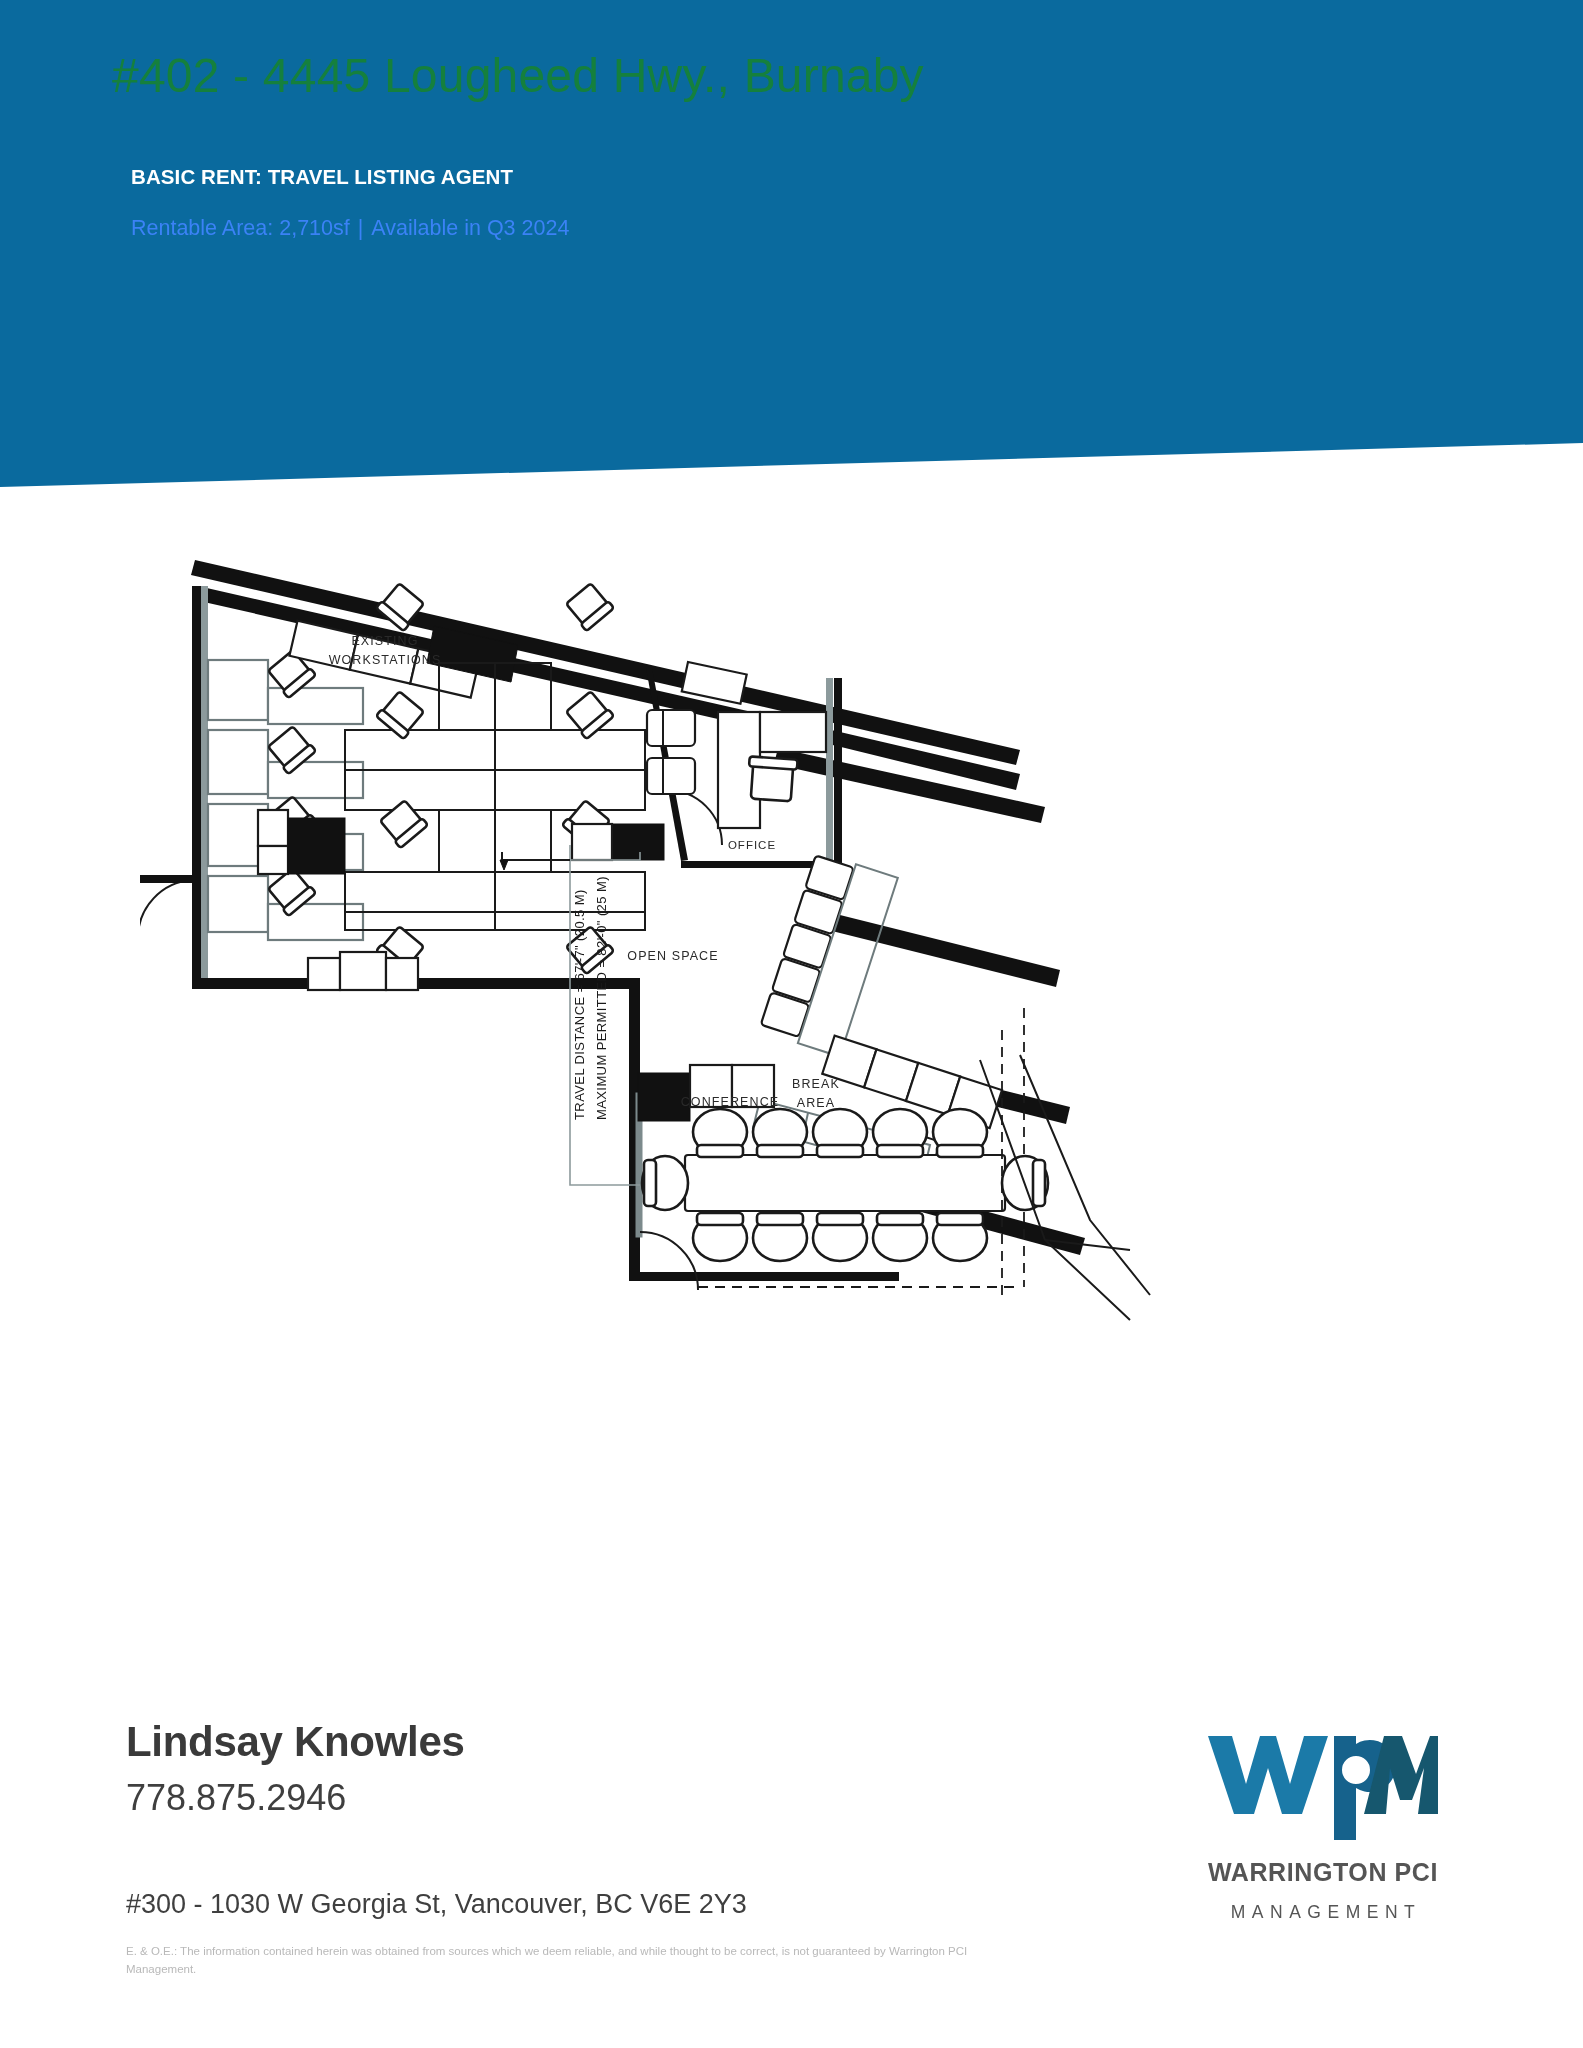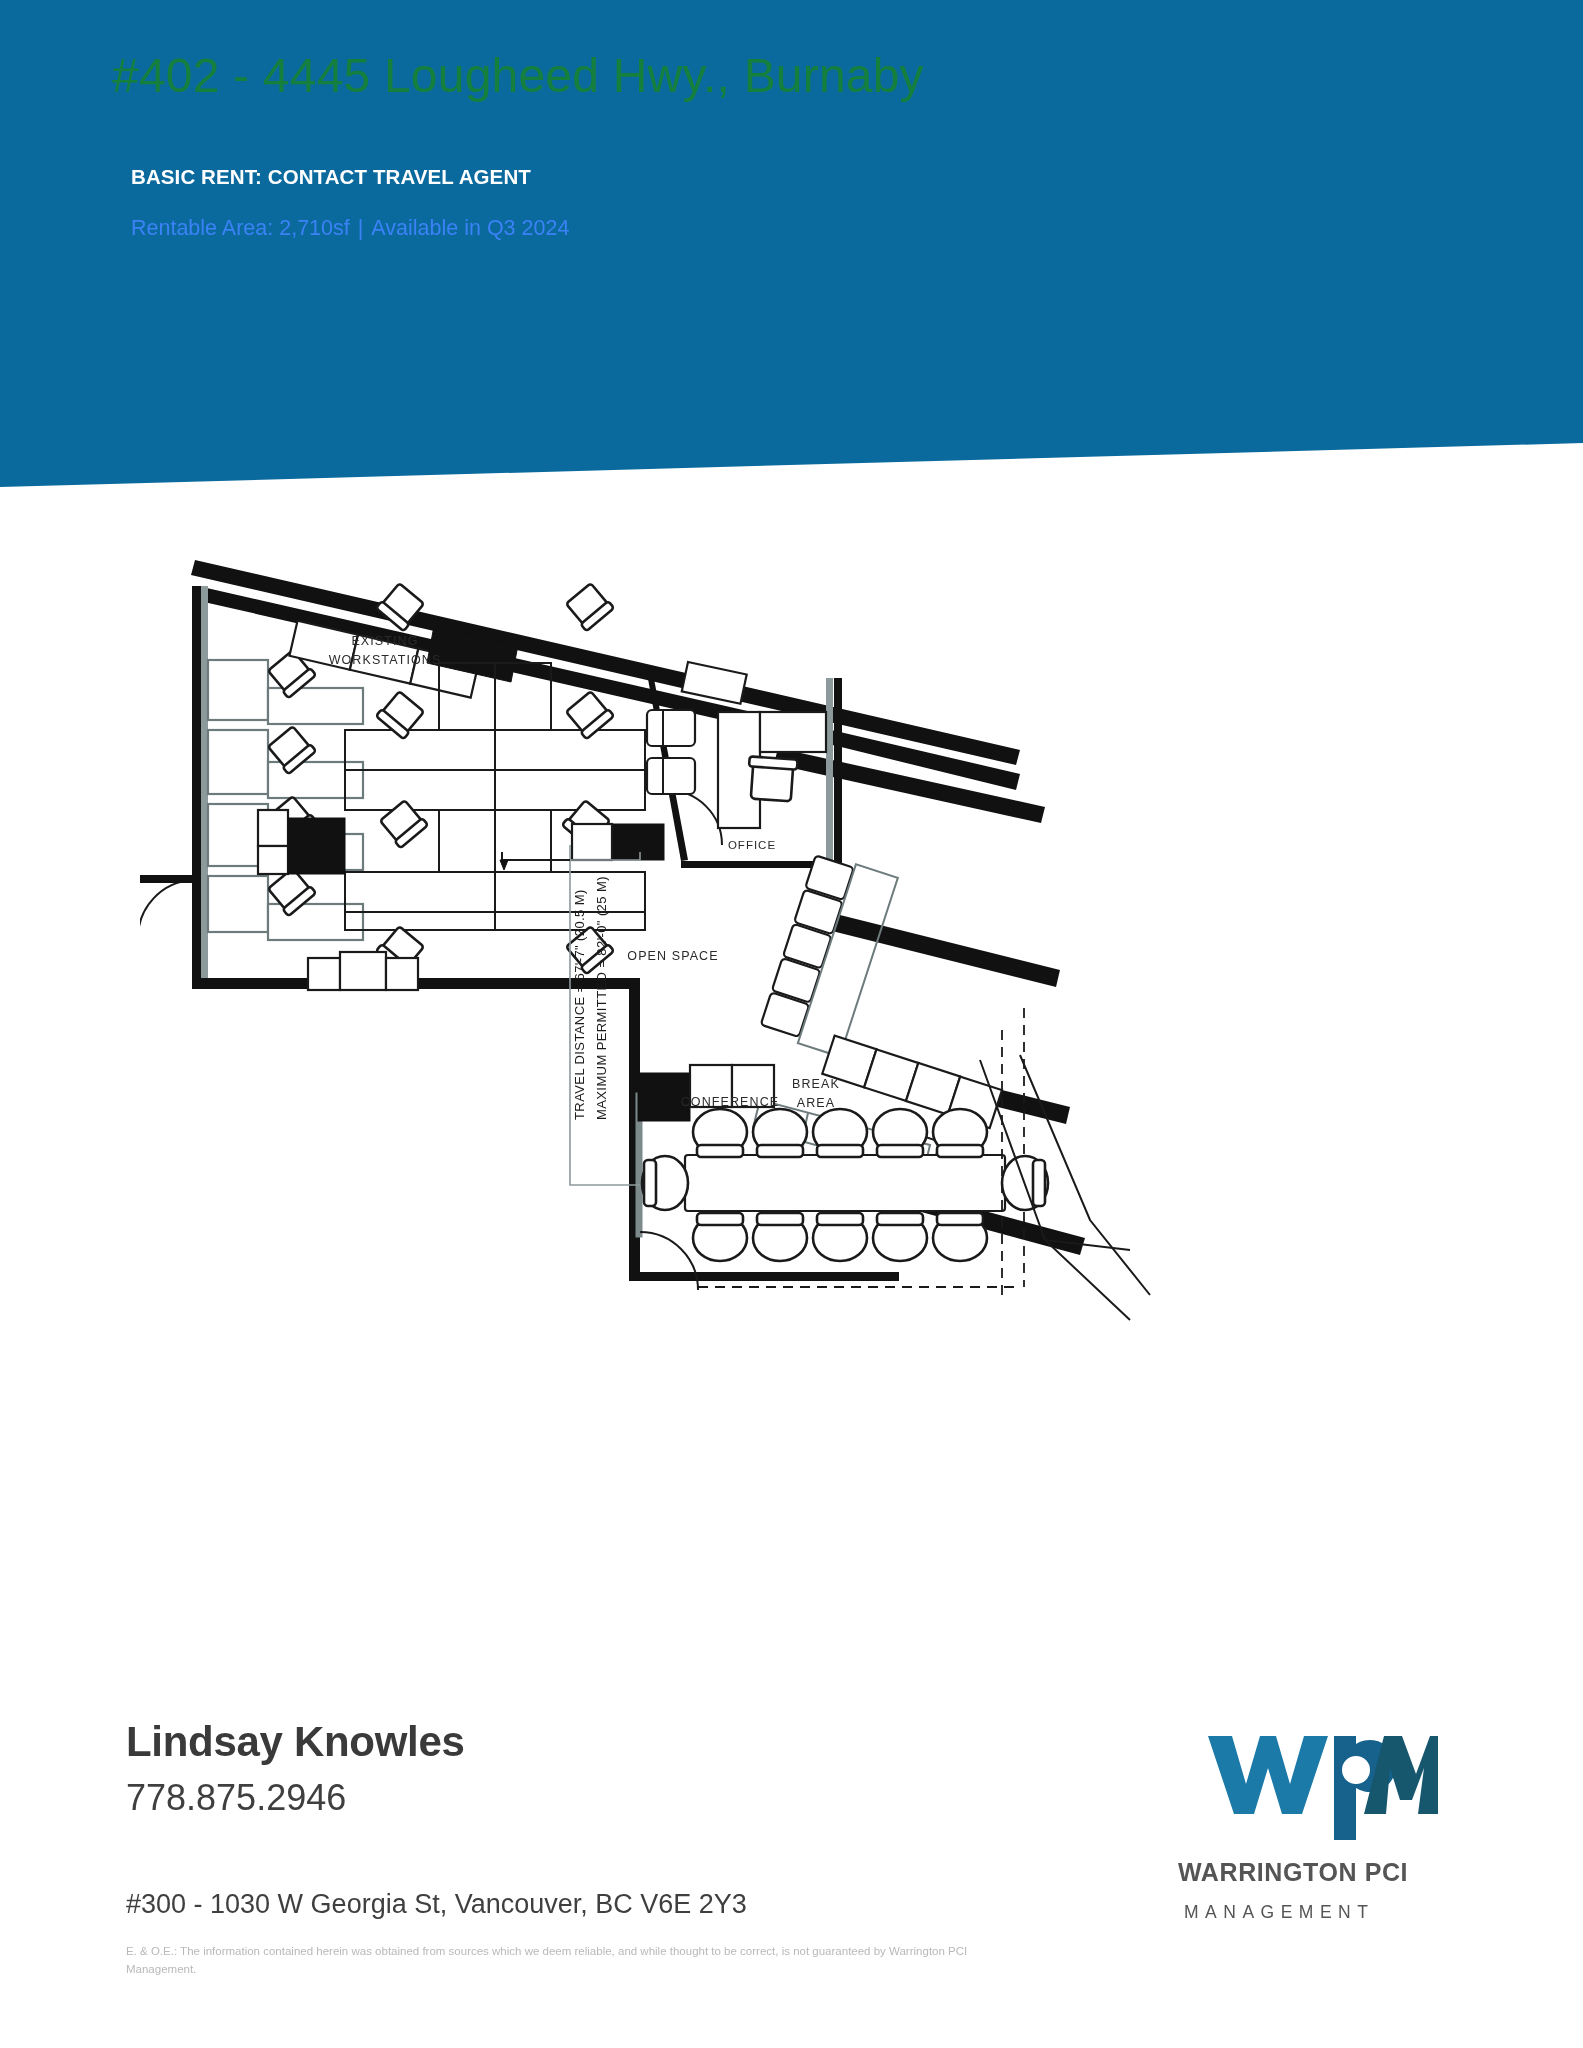--- a/index.html
+++ b/index.html
@@ -137,21 +137,21 @@
   }
 
   
   #logo-block {
     position: absolute;
     left: 1178px;
     top: 1722px;
     width: 290px;
     height: 240px;
     z-index: 5;
-    text-align: left;
+    text-align: center;
   }
   #logo-mark { display: block; margin: 0 auto; }
   #logo-line1 {
     margin-top: 16px;
     font-size: 25px;
     font-weight: bold;
     color: #555555;
     letter-spacing: 0.6px;
   }
   #logo-line2 {
@@ -166,21 +166,21 @@
 </head>
 <body>
 
 <div id="page">
 
   <div id="header-band"></div>
 
   <div id="header-content">
     <div id="listing-title">#402 - 4445 Lougheed Hwy., Burnaby</div>
 
-    <div id="basic-rent">BASIC RENT: CONTACT TRAVEL AGENT</div>
+    <div id="basic-rent">BASIC RENT: TRAVEL LISTING AGENT</div>
 
     <div id="rentable-line">
       <span>Rentable Area: 2,710sf</span><span class="sep">|</span><span>Available in Q3 2024</span>
     </div>
 
   </div>
 
   <div id="floorplan-wrap">
   <svg id="floorplan-svg" viewBox="0 0 1250 800" xmlns="http://www.w3.org/2000/svg">
     <defs>

